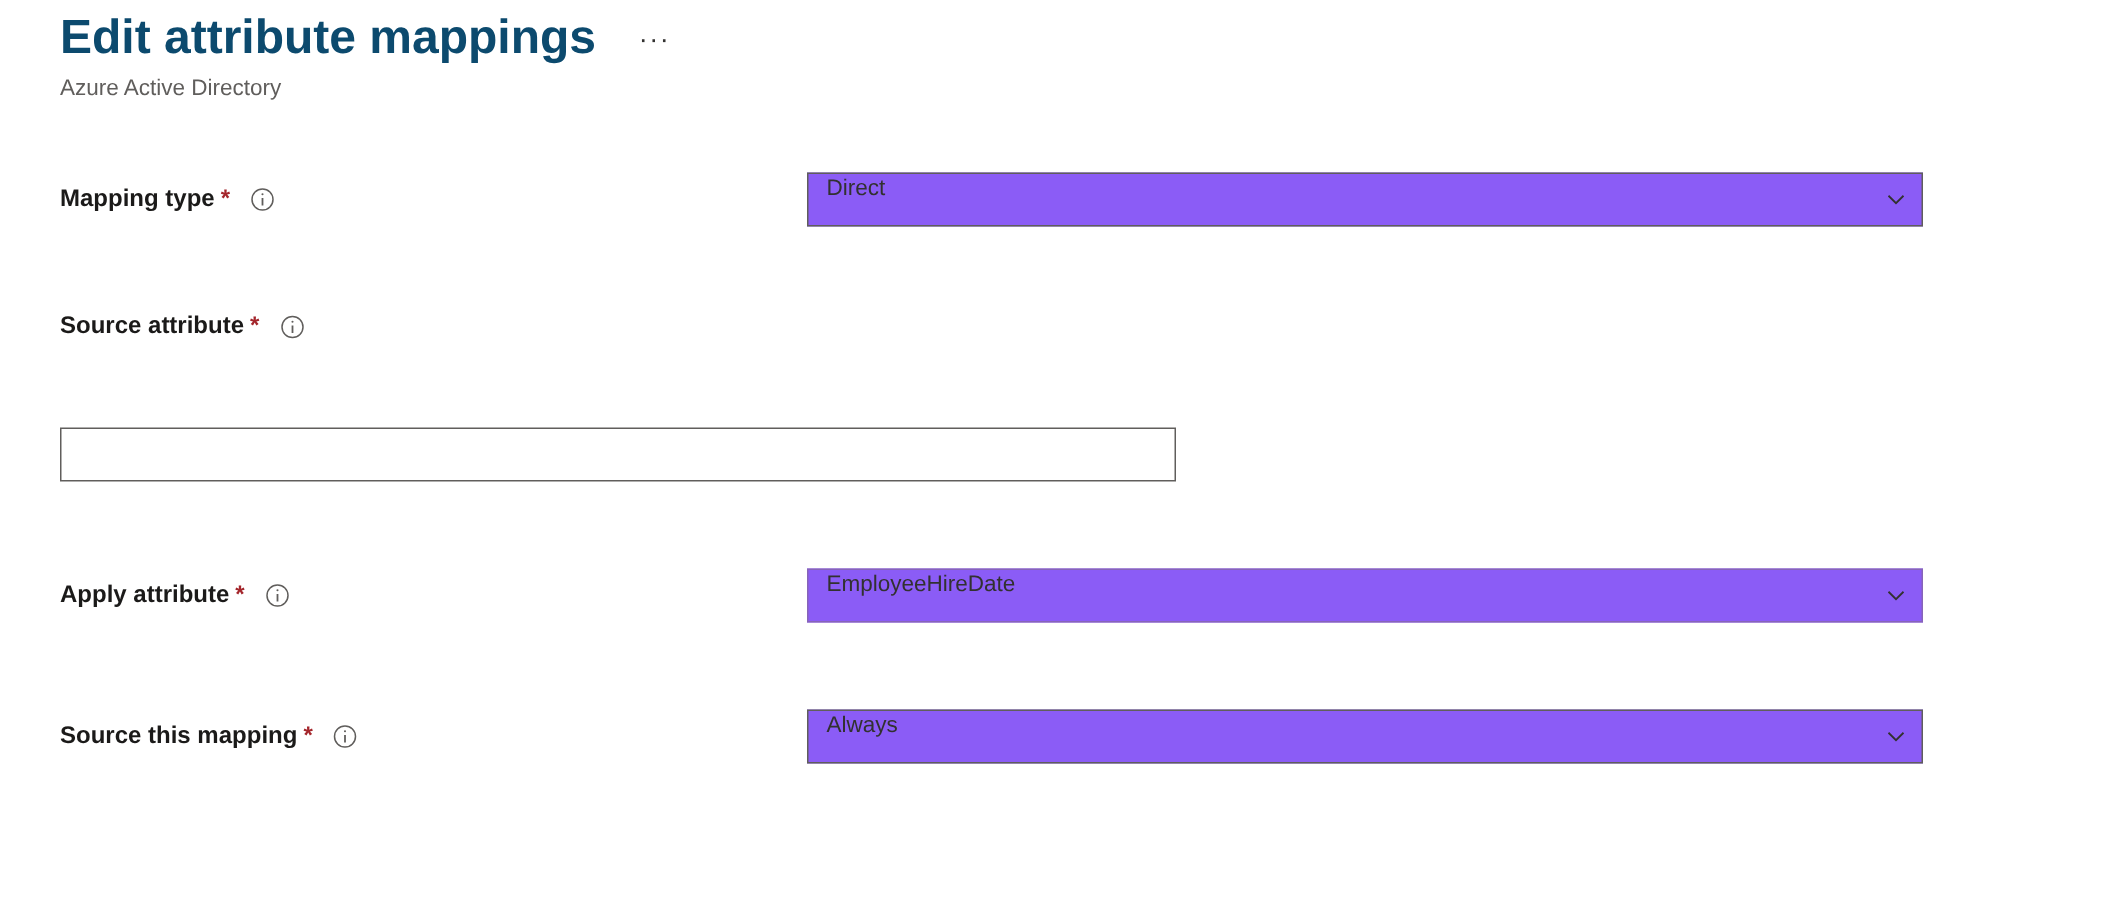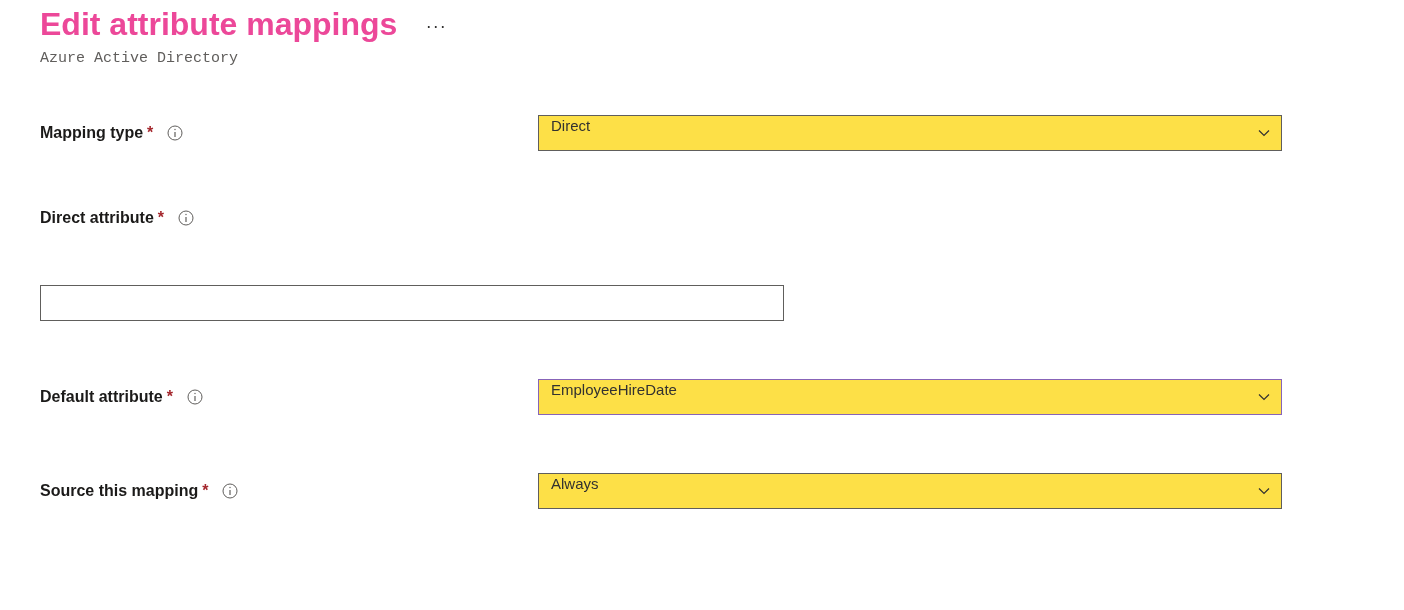--- a/index.html
+++ b/index.html
@@ -7,37 +7,36 @@
       font-family: "Segoe UI", -apple-system, BlinkMacSystemFont, sans-serif;
       background: #ffffff;
       color: #323130;
       padding: 6px 40px 20px 40px;
       width: 1404px;
     }
     .header { margin-bottom: 48px; }
     .page-title {
       font-size: 32px;
       font-weight: 600;
-      color: #ec4899;
+      color: #0c4a6e;
       display: inline-block;
     }
     .more-dots {
       display: inline-block;
       margin-left: 24px;
       font-size: 18px;
       color: #323130;
       vertical-align: top;
       line-height: 40px;
       letter-spacing: 1px;
     }
     .subtitle {
       font-size: 15px;
       color: #605e5c;
       margin-top: 4px;
-      font-family: Liberation Mono, monospace;
     }
     .form-row {
       display: flex;
       align-items: center;
       margin-bottom: 58px;
     }
     .form-row:last-child { margin-bottom: 0; }
     .label-col {
       width: 498px;
       flex: 0 0 498px;
@@ -64,21 +63,21 @@
       margin-left: 14px;
       cursor: pointer;
     }
     .info-icon svg { display: block; }
     .input-col { flex: 1; max-width: 744px; }
     .combo {
       position: relative;
       width: 100%;
       height: 36px;
       border: 1px solid #605e5c;
-      background: #fde047;
+      background: #8b5cf6;
       display: flex;
       align-items: center;
       padding: 0 36px 16px 12px;
       font-size: 15px;
       color: #323130;
       cursor: pointer;
     }
     .combo.purple { border: 1px solid #8764b8; }
     .chevron {
       position: absolute;
@@ -129,41 +128,41 @@
         <svg viewBox="0 0 14 14" width="14" height="14" fill="none" stroke="#323130" stroke-width="1.2">
             <polyline points="2,4.5 7,9.5 12,4.5"></polyline>
           </svg>
       </span>
     </div>
   </div>
 </div>
 
 <div class="form-row">
   <div class="label-col">
-    <span class="label-text">Direct attribute</span>
+    <span class="label-text">Source attribute</span>
     <span class="required">*</span>
     <span class="info-icon">
       <svg viewBox="0 0 16 16" width="16" height="16" fill="none" stroke="#605e5c" stroke-width="1">
         <circle cx="8" cy="8" r="7"></circle>
         <circle cx="8" cy="4.5" r="0.7" fill="#605e5c" stroke="none"></circle>
         <line x1="8" y1="7" x2="8" y2="12" stroke-width="1.2"></line>
       </svg>
     </span>
   </div>
 </div>
 
 <div class="form-row">
   <div class="input-col">
     <input class="textbox" type="text" value="" style="">
   </div>
 </div>
 
 <div class="form-row">
   <div class="label-col">
-    <span class="label-text">Default attribute</span>
+    <span class="label-text">Apply attribute</span>
     <span class="required">*</span>
     <span class="info-icon">
       <svg viewBox="0 0 16 16" width="16" height="16" fill="none" stroke="#605e5c" stroke-width="1">
         <circle cx="8" cy="8" r="7"></circle>
         <circle cx="8" cy="4.5" r="0.7" fill="#605e5c" stroke="none"></circle>
         <line x1="8" y1="7" x2="8" y2="12" stroke-width="1.2"></line>
       </svg>
     </span>
   </div>
   <div class="input-col">

